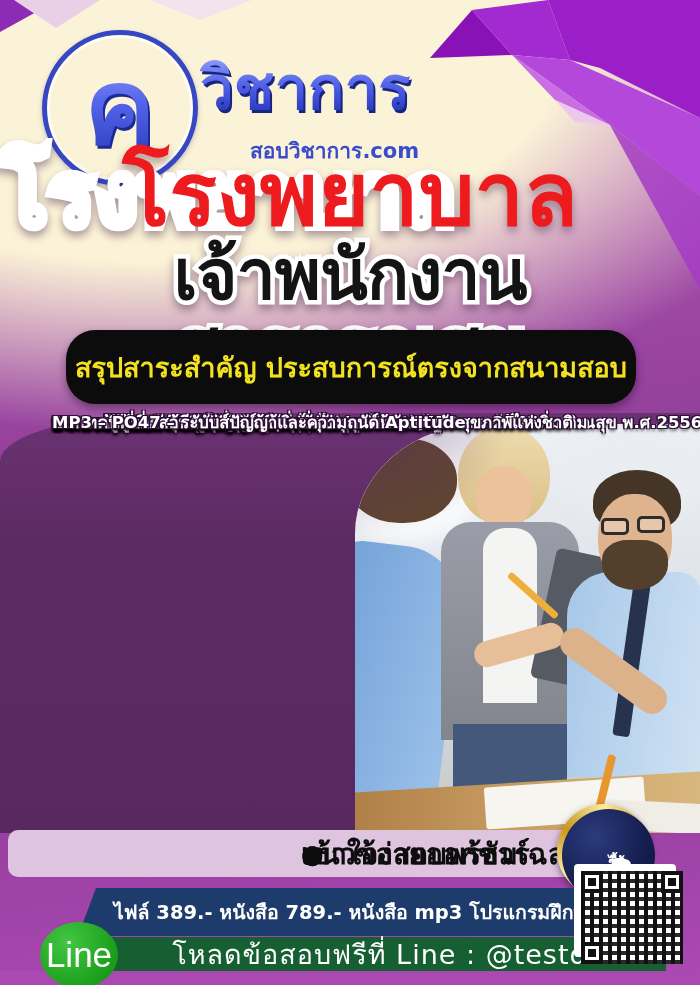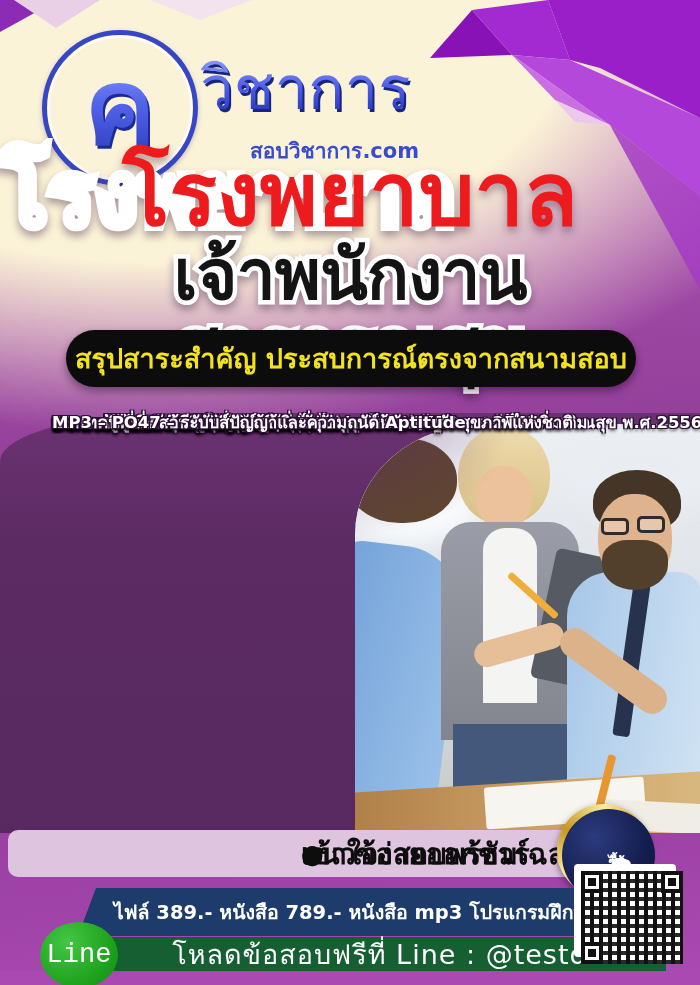--- a/index.html
+++ b/index.html
@@ -15,38 +15,38 @@
 
   
   .logo{left:0;top:0;width:480px;height:200px;}
   .logo-circle{left:42px;top:30px;width:156px;height:156px;border-radius:50%;
     border:5px solid #3747c4;box-shadow:inset 0 0 0 3px rgba(255,255,255,.65),0 2px 5px rgba(40,20,80,.25);
     display:flex;align-items:center;justify-content:center;position:absolute;}
   .logo-letter{position:static;font-size:106px;font-weight:800;line-height:1;
     background:linear-gradient(180deg,#8d9cf8 0%,#5364ea 45%,#2c3cc0 100%);
     -webkit-background-clip:text;background-clip:text;color:transparent;
     filter:drop-shadow(2px 3px 0 #1c2a96);}
-  .logo-name{left:200px;top:58px;font-size:60px;font-weight:400;line-height:1;
+  .logo-name{left:200px;top:58px;font-size:60px;font-weight:700;line-height:1;
     background:linear-gradient(180deg,#8d9cf8 0%,#4c5ce6 50%,#2232b4 100%);
     -webkit-background-clip:text;background-clip:text;color:transparent;
     filter:drop-shadow(2px 3px 0 #18247e);}
   .logo-site{left:250px;top:134px;font-size:21px;font-weight:600;color:#3a4ccc;}
 
   
   .stroke-wrap{left:0;width:700px;text-align:center;line-height:1.02;font-weight:800;
     filter:drop-shadow(0 5px 4px rgba(50,15,60,.40));}
   .stroke-wrap .back{position:relative;display:block;-webkit-text-stroke:9px #fff;color:#fff;}
   .stroke-wrap .front{left:0;top:0;width:100%;display:block;}
   .title-red{top:150px;font-size:88px;}
   .title-red .front{color:#ee1b1e;}
   .title-black{top:240px;font-size:70px;letter-spacing:-1px;}
   .title-black .front{color:#141414;}
 
   
-  .tagline-pill{left:66px;top:330px;width:570px;height:57px;background:#0c0c0c;border-radius:29px;
+  .tagline-pill{left:66px;top:330px;width:570px;height:74px;background:#0c0c0c;border-radius:29px;
     display:flex;align-items:center;justify-content:center;box-shadow:0 4px 9px rgba(30,5,35,.45);}
   .tagline-pill span{position:static;color:#f3e21f;font-size:27px;font-weight:700;white-space:nowrap;}
 
   
   .dark-band{left:0;top:413px;width:700px;height:420px;
     background:linear-gradient(180deg,#6b3272 0%,#5d2b64 30%,#572960 100%);
     border-top-left-radius:180px 48px;}
   .photo{right:0;top:424px;width:345px;height:409px;overflow:hidden;
     border-top-left-radius:130px 110px;}
   .photo .ph-bg{left:0;top:0;width:100%;height:100%;
@@ -119,22 +119,22 @@
   .price-bar span{position:static;color:#fff;font-size:19.5px;font-weight:700;white-space:nowrap;}
 
   
   .purple-strip{left:0;top:971px;width:700px;height:14px;background:#ab49b2;}
   .line-bar{left:112px;top:937px;width:554px;height:34px;background:#155f32;
     display:flex;align-items:center;justify-content:center;}
   .line-bar span{position:static;color:#fff;font-size:27px;font-weight:400;white-space:nowrap;letter-spacing:1px;}
   .line-badge{left:40px;top:922px;width:78px;height:66px;border-radius:50%;
     background:radial-gradient(circle at 35% 30%,#43c643,#1ea21e 65%,#128a12);
     display:flex;align-items:center;justify-content:center;z-index:5;}
-  .line-badge span{position:static;color:#fff;font-size:27px;
-    font-family:Liberation Mono, monospace;}
+  .line-badge span{position:static;color:#fff;font-size:35px;
+    font-family:Liberation Sans, sans-serif;}
 
   
   .qr{left:574px;top:864px;width:102px;height:93px;background:#fff;border-radius:4px;padding:7px;z-index:6;}
   .qr-pattern{position:relative;width:100%;height:100%;
     background:
       repeating-linear-gradient(0deg,rgba(17,17,17,.9) 0 4px,transparent 4px 9px),
       repeating-linear-gradient(90deg,#111 0 4px,#fff 4px 9px);}
   .finder{width:22px;height:22px;border:4px solid #111;background:#fff;}
   .finder::after{content:"";position:absolute;left:3px;top:3px;width:8px;height:8px;background:#111;}
   .finder.f1{left:0;top:0;}

